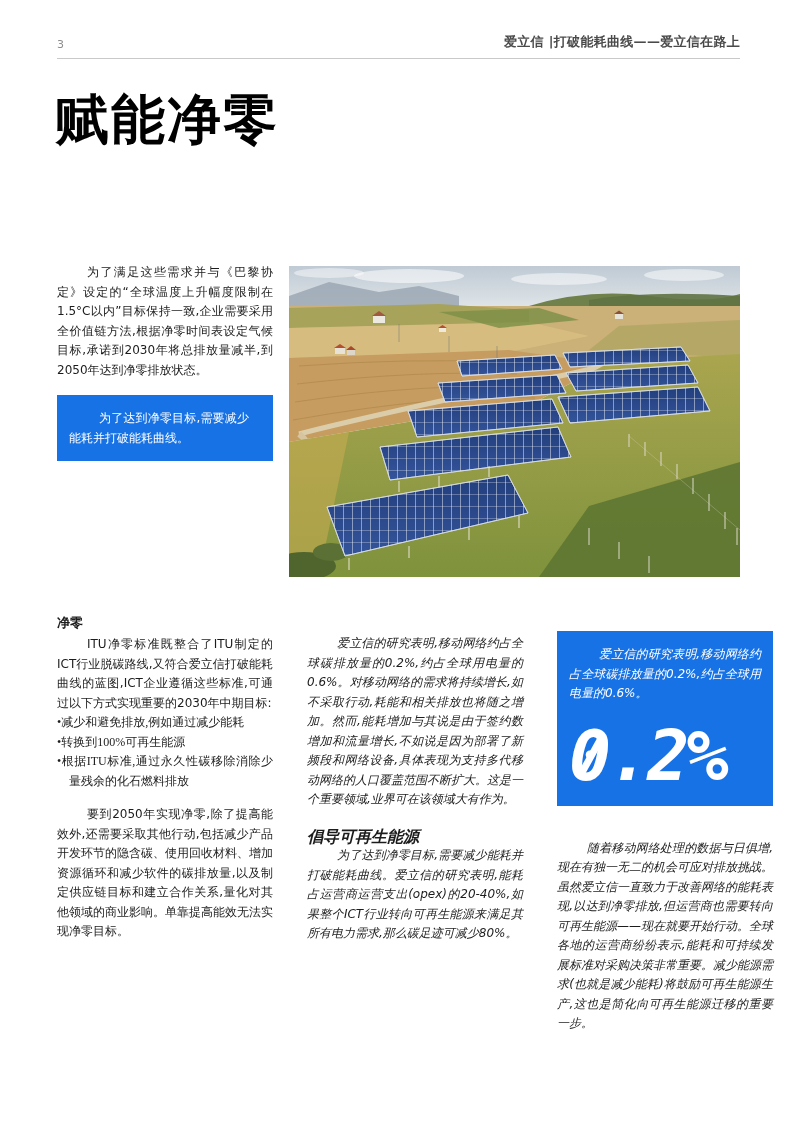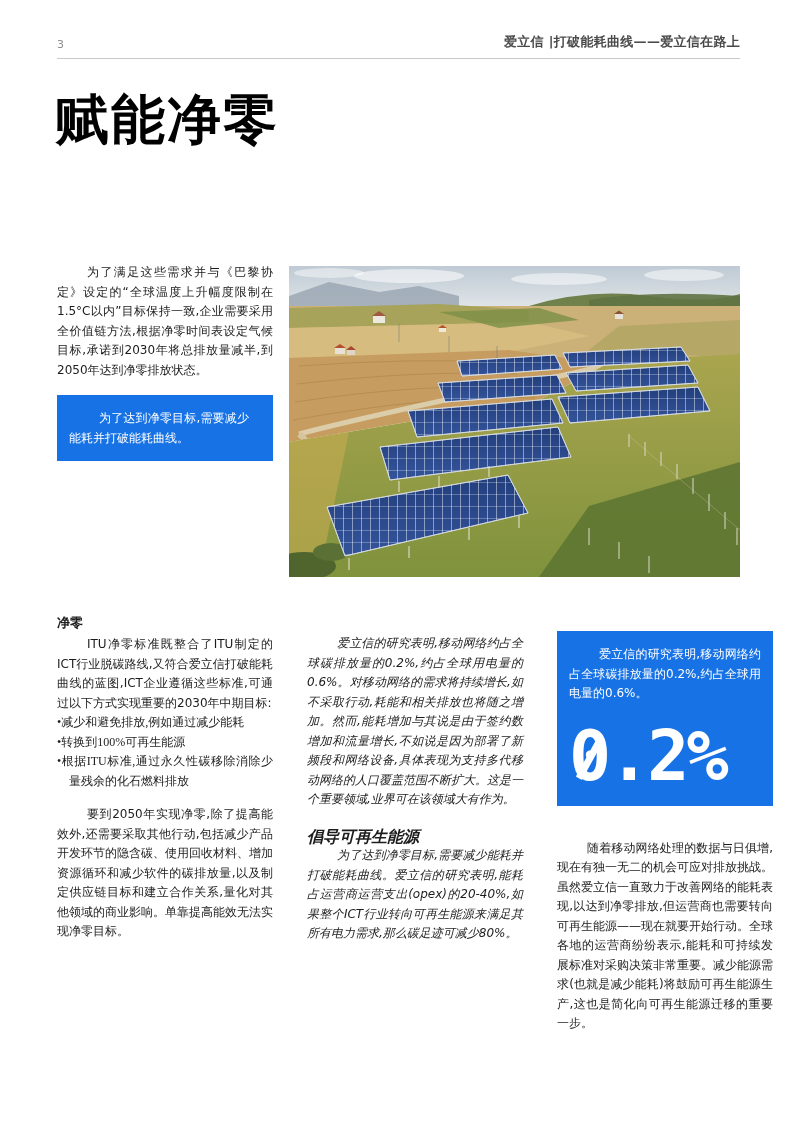--- a/index.html
+++ b/index.html
@@ -42,21 +42,21 @@
   
   .photo { position:absolute; left:289px; top:266px; width:451px; height:311px; display:block; }
   
   .grid {
     position:absolute; left:57px; top:601px; width:684px;
     display:grid; grid-template-columns:216px 216px 216px; gap:0 34px;margin-top:12px;
   }
   .sec-h { font-size:13px; font-weight:700; line-height:20px; margin-bottom:2px; }
   .sub-h { font-size:16px; font-weight:700; line-height:19.5px; margin-top:17px; }
   .colB { padding-top:21px;font-style:italic; }
-  .colC { padding-top:18px; }
+  .colC { padding-top:18px;font-style:italic; }
   
   .stat { background:#1772e5; color:#fff; padding:14px 12px 10px 12px; }
   .stat .bp { color:#fff; }
   .stat-num {
     position:relative; margin-top:12px;
     font-family:"DejaVu Sans Mono","Liberation Mono",monospace;
     font-weight:700; font-size:70px; line-height:80px; letter-spacing:-3px;
     color:#ffffff; white-space:nowrap;
   }
   .zero-slash {

